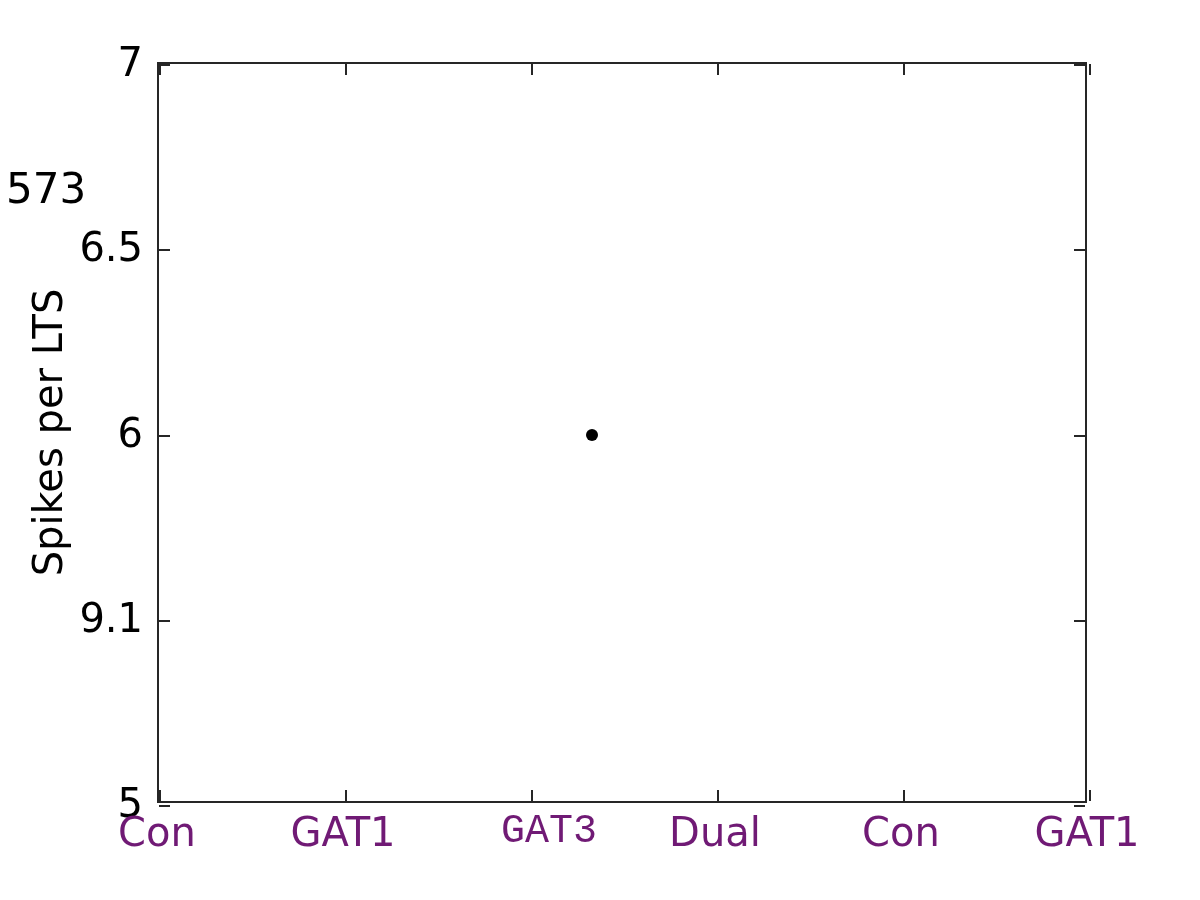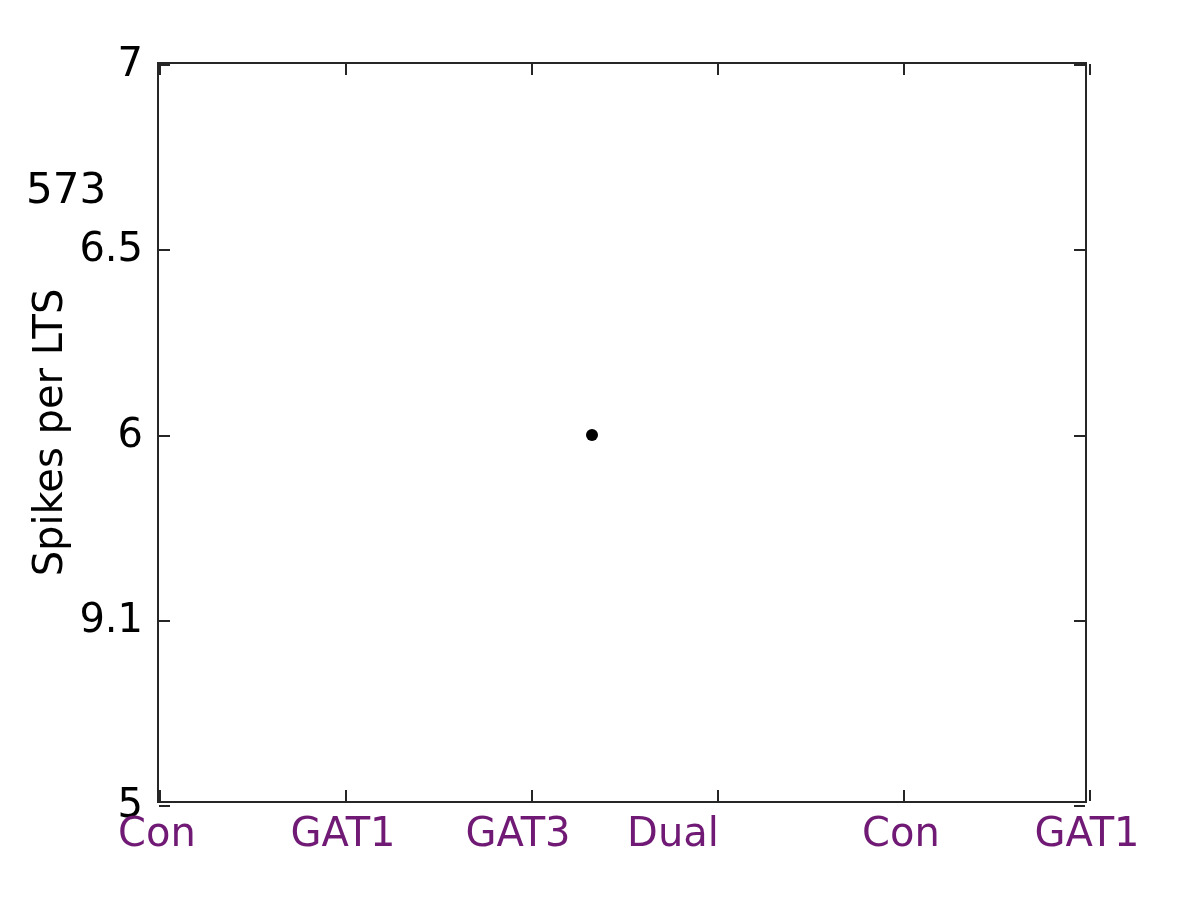--- a/index.html
+++ b/index.html
@@ -24,21 +24,20 @@
   
   #corner-label {
     position: absolute;
     left: 6px;
     top: 168px;
     font-size: 42px;
     color: #000000;
     line-height: 1;
     white-space: nowrap;
     letter-spacing: 0px;
-    margin-left: 20px;
   }
 
   
   #axes {
     position: absolute;
     left: 157px;
     top: 62px;
     width: 930px;
     height: 741px;
     border: 2px solid #262626;
@@ -140,22 +139,22 @@
       <div class="ytick-label-box" style="top: 803px; left: 0px; width: 143px;">5</div>
       <div class="ytick-label-box" style="top: 617.75px; left: 0px; width: 143px;">9.1</div>
       <div class="ytick-label-box" style="top: 432.5px; left: 0px; width: 143px;">6</div>
       <div class="ytick-label-box" style="top: 247.25px; left: 0px; width: 143px; padding-left: 35px;">6.5</div>
       <div class="ytick-label-box" style="top: 62px; left: 0px; width: 143px;">7</div>
     </div>
 
   <div id="xtick-labels">
       <div class="xtick-label-box" style="left: 157px;">Con</div>
       <div class="xtick-label-box" style="left: 343px;">GAT1</div>
-      <div class="xtick-label-box" style="left: 518px;">GAT3</div>
-      <div class="xtick-label-box" style="left: 673px;">Dual</div>
+      <div class="xtick-label-box" style="left: 549px; font-family: Liberation Mono, monospace;">GAT3</div>
+      <div class="xtick-label-box" style="left: 715px;">Dual</div>
       <div class="xtick-label-box" style="left: 901px;">Con</div>
       <div class="xtick-label-box" style="left: 1087px;">GAT1</div>
     </div>
 
   <div id="axes">
     <div id="tick-marks">
         <div class="ytick-mark " style="top: 741px;"></div>
         <div class="ytick-mark right" style="top: 741px;"></div>
         <div class="ytick-mark " style="top: 555.75px;"></div>
         <div class="ytick-mark right" style="top: 555.75px;"></div>

